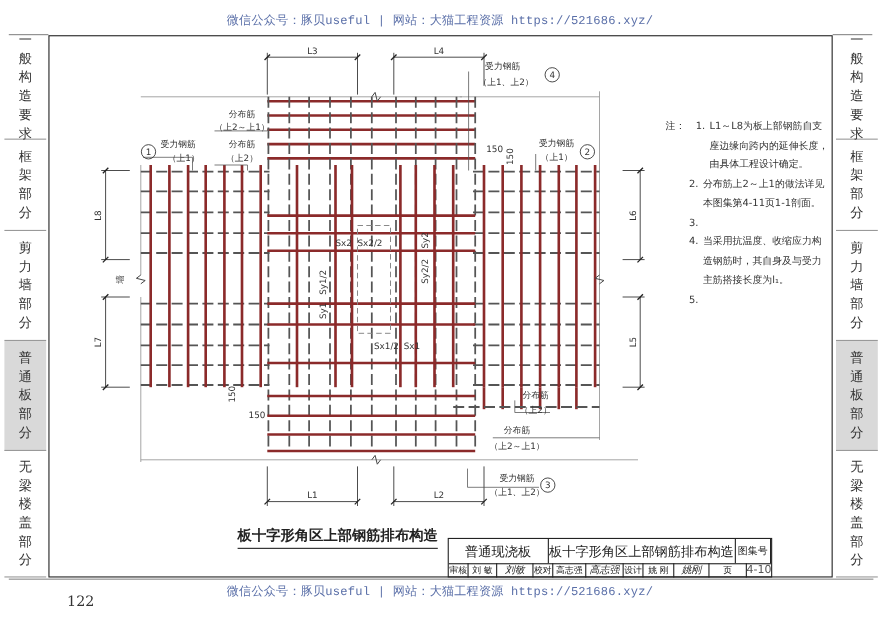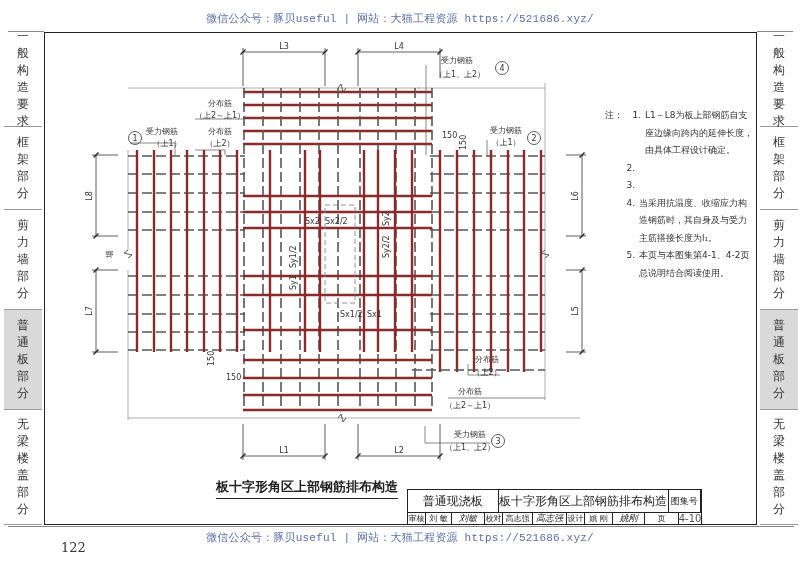--- a/index.html
+++ b/index.html
@@ -359,31 +359,31 @@
 </svg>
 
 <div class="notes">
   <div class="note">
       <span class="pre">注：</span>
       <span class="n" style="width:12px">1.</span>
       <span class="t">L1～L8为板上部钢筋自支座边缘向跨内的延伸长度，由具体工程设计确定。</span>
     </div>
   <div class="note">
       <span class="n">2.</span>
+      <span class="t">分布筋上2～上1的做法详见本图集第4-11页1-1剖面。</span>
     </div>
   <div class="note">
       <span class="n">3.</span>
     </div>
   <div class="note">
       <span class="n">4.</span>
       <span class="t">当采用抗温度、收缩应力构造钢筋时，其自身及与受力主筋搭接长度为l₁。</span>
     </div>
   <div class="note">
       <span class="n">5.</span>
-      <span class="t">本页与本图集第4-1、4-2页总说明结合阅读使用。</span>
     </div>
 </div>
 
 <div class="caption">板十字形角区上部钢筋排布构造</div>
 
 <div class="tbl">
   <div class="row1">
     <div class="cell" style="width:95px;font-size:12px;">普通现浇板</div>
     <div class="cell" style="width:178px;font-size:12px;">板十字形角区上部钢筋排布构造</div>
     <div class="cell" style="width:34px;font-size:9px;">图集号</div>

